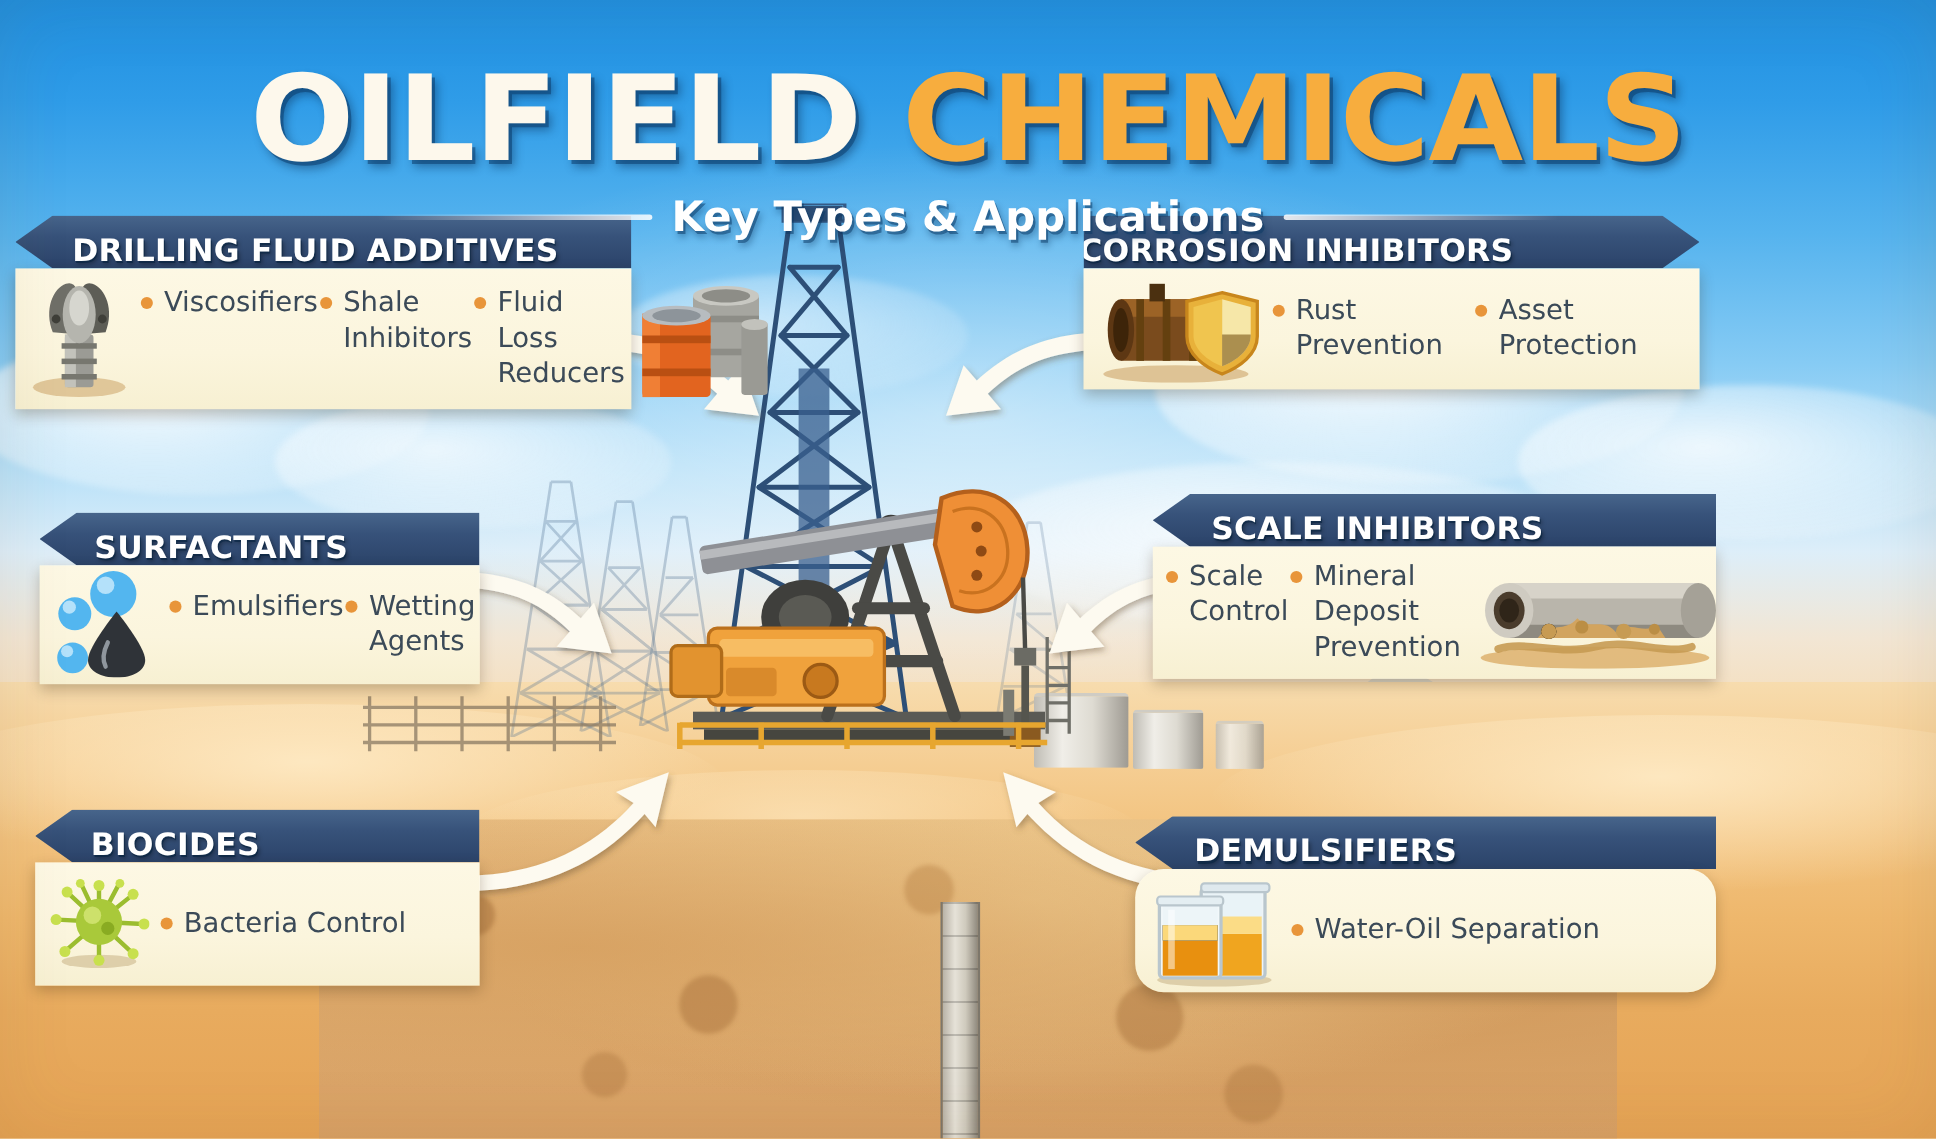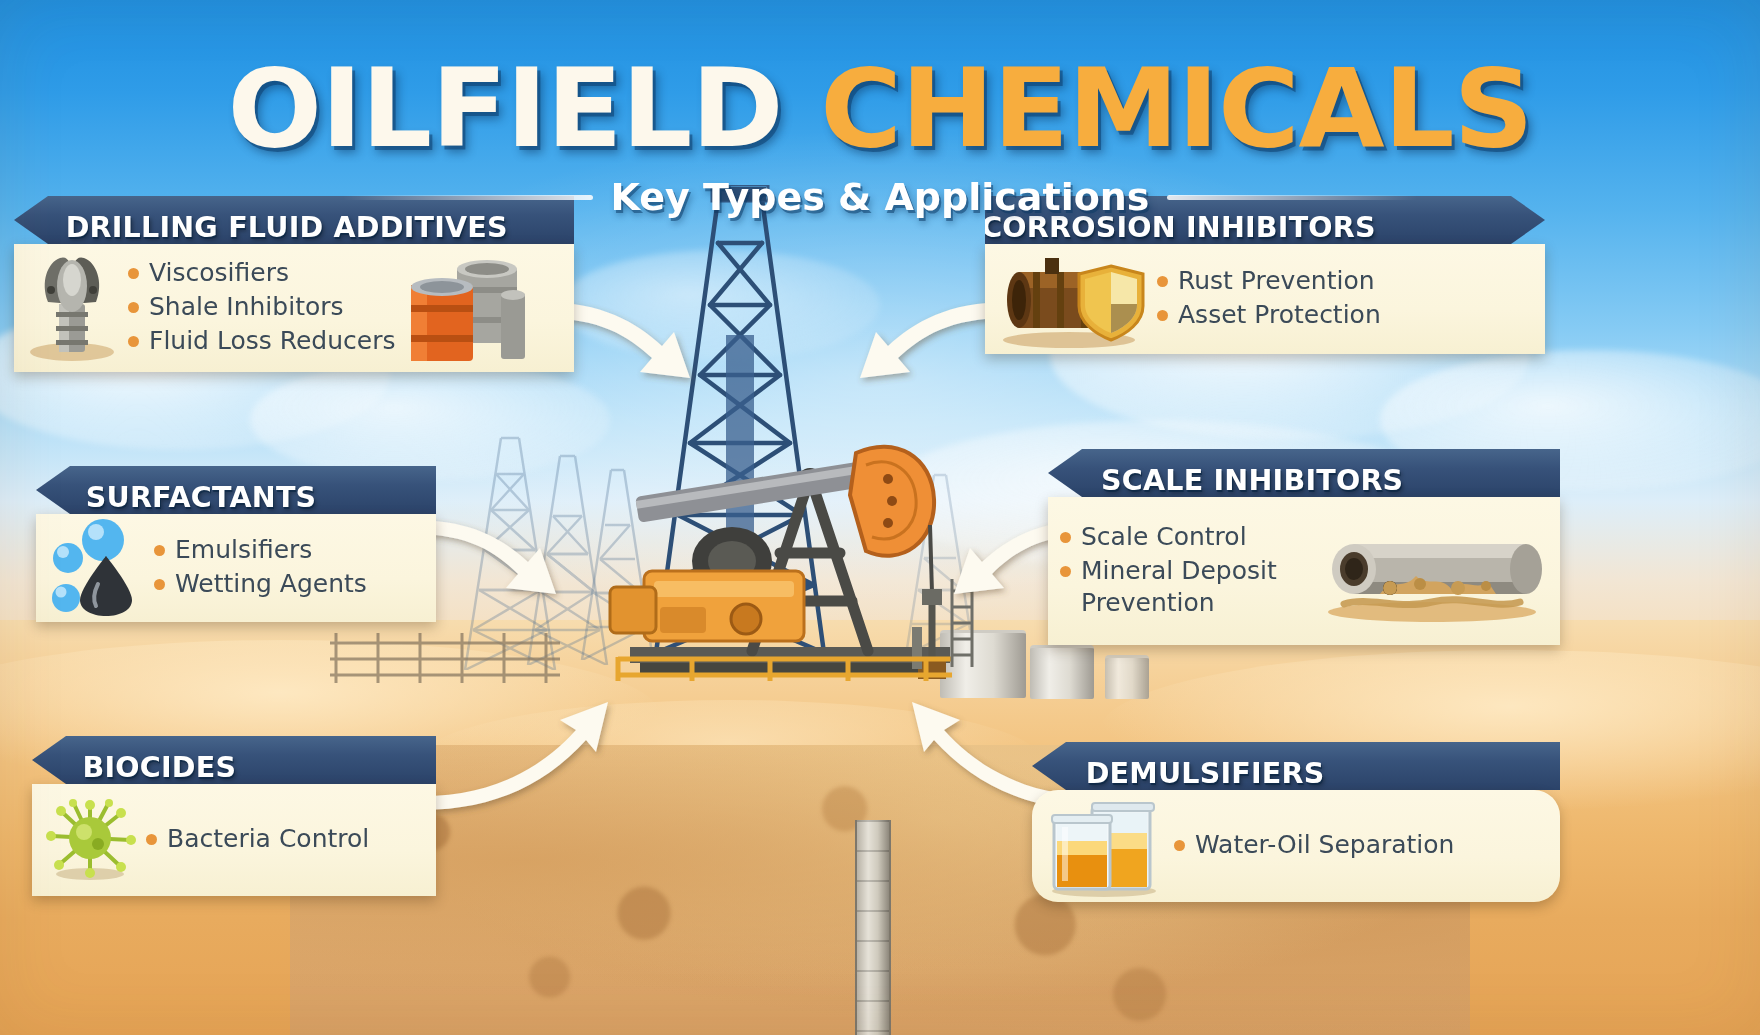--- a/index.html
+++ b/index.html
@@ -204,21 +204,21 @@
     clip-path:polygon(0 50%, 34px 0, 100% 0, 100% 100%, 34px 100%); }
 
   .card-body {
     background:linear-gradient(180deg,#fdf8e4 0%, #fbf5dd 60%, #f7f0d2 100%);
     box-shadow:0 5px 12px rgba(60,40,15,.28);
     display:flex; align-items:center; gap:10px;
     padding:10px 16px 12px 12px;
     position:relative;
   }
 
-  .bullets { display:flex; flex-direction:column; gap:2px; }
+  .bullets { display:flex; flex-direction:row; gap:2px; }
   .bullet {
     display:flex; align-items:flex-start; gap:10px;
     font-family:"DejaVu Sans", sans-serif;
     font-size:25px;
     color:#3b4a58;
     line-height:1.28;
     white-space:pre-line;
   }
   .dot {
     width:11px; height:11px; border-radius:50%;
@@ -232,21 +232,21 @@
   #card-drilling  { left:14px;   top:196px; width:560px; }
   #card-corrosion { left:985px;  top:196px; width:560px; }
   #card-surfact   { left:36px;   top:466px; width:400px; }
   #card-scale     { left:1048px; top:449px; width:512px; }
   #card-biocides  { left:32px;   top:736px; width:404px; }
   #card-demuls    { left:1032px; top:742px; width:528px; }
 
   #card-drilling  .card-body { height:128px; }
   #card-corrosion .card-body { height:110px; }
   #card-surfact   .card-body { height:108px; }
-  #card-scale     .card-body { height:148px; }
+  #card-scale     .card-body { height:120px; }
   #card-biocides  .card-body { height:112px; }
   #card-demuls    .card-body { height:112px;border-radius:26px; }
 
   .vignette {
     position:absolute; inset:0; z-index:50; pointer-events:none;
     box-shadow:inset 0 0 70px rgba(120,80,30,.10);
   }
 </style>
 </head>
 <body>

